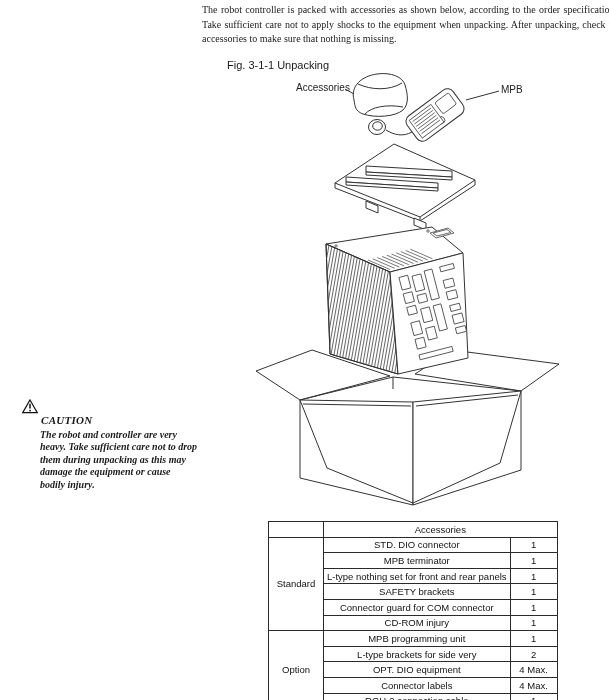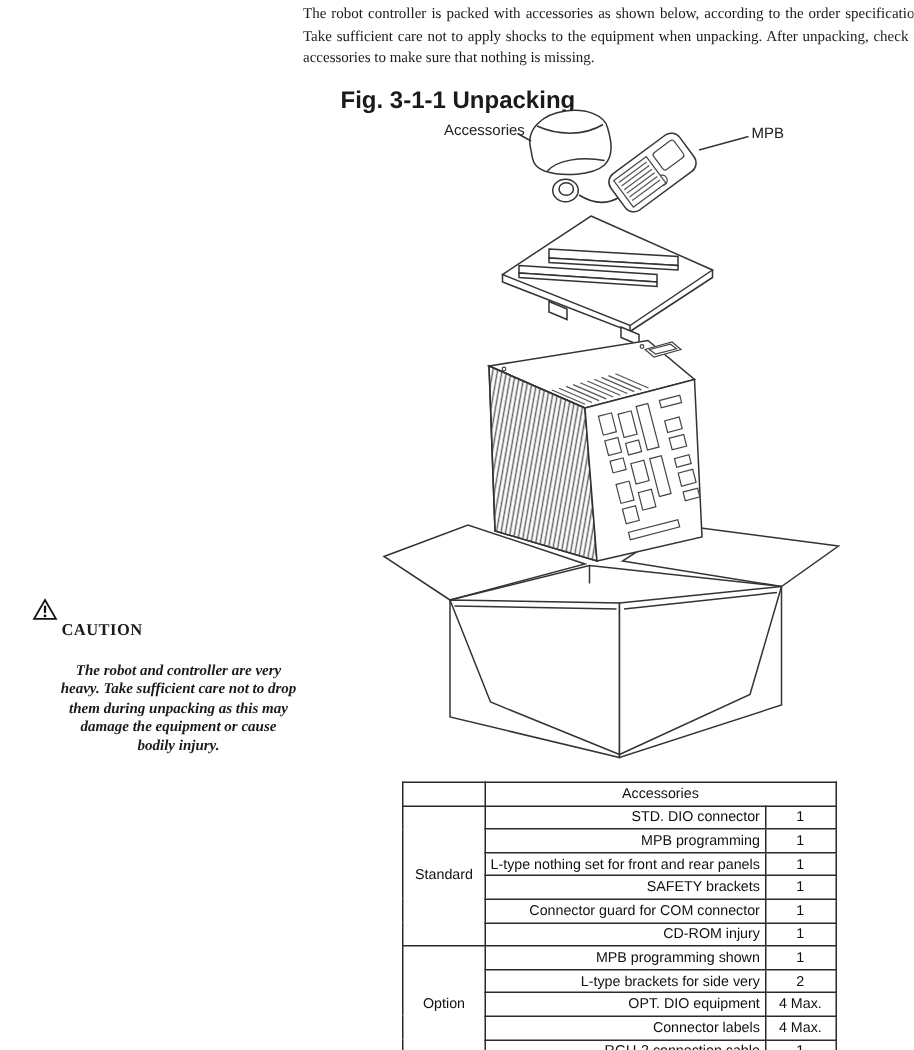--- a/index.html
+++ b/index.html
@@ -2,37 +2,37 @@
 <html><head>
 <meta charset="utf-8">
 <style>
   html,body{margin:0;padding:0;background:#fff;}
   body{width:609px;height:700px;position:relative;overflow:hidden;
        font-family:"Liberation Sans",sans-serif;color:#1a1a1a;}
   .abs{position:absolute;}
   .intro{left:202px;top:3px;width:419px;
          font-family:"Liberation Serif",serif;font-size:10px;line-height:14.6px;
          text-align:justify;}
-  .fig-caption{left:227px;top:59px;font-size:16px;font-weight:bold;text-align:center;}
+  .fig-caption{left:227px;top:59px;font-size:11px;font-weight:normal;text-align:center;}
   .fig-label{font-size:10px;color:#222;}
   #accessories-label{left:296px;top:82px;}
   #mpb-label{left:501px;top:84px;}
   .illustration{left:270px;top:70px;width:300px;height:440px;}
   svg{overflow:visible;display:block;}
   .caution{left:22px;top:386px;width:170px;font-family:"Liberation Serif",serif;}
   .caution-head{display:flex;align-items:center;gap:3px;}
-  .caution-title{font-size:11px;font-weight:bold;letter-spacing:.3px;margin-top:28px;}
+  .caution-title{font-size:11px;font-weight:bold;font-style:italic;letter-spacing:.3px;margin-top:28px;}
   .caution-body{margin-left:18px;width:158px;font-size:10px;font-weight:bold;
-                font-style:italic;line-height:12.4px;margin-top:16px;text-align:center;}
+                font-style:italic;line-height:12.4px;margin-top:3px;}
   table.acc{position:absolute;left:268px;top:521px;border-collapse:collapse;
             font-size:9.5px;color:#111;}
   table.acc td,table.acc th{border:1px solid #2a2a2a;padding:1px 3px;height:12.6px;
             font-weight:normal;white-space:nowrap;}
   td.group{width:48px;text-align:center;border-radius:27px;}
-  td.item{width:170px;text-align:right;}
+  td.item{width:170px;text-align:center;}
   td.qty{width:40px;text-align:center;}
   th.acc-head{text-align:center;}
   .ln{stroke:#333;stroke-width:1;fill:none;}
   .shape{stroke:#333;stroke-width:1;fill:#fff;}
   .thin{stroke:#444;stroke-width:.8;fill:#fff;}
 </style>
 </head>
 <body>
 
 <div class="abs intro">The robot controller is packed with accessories as shown below, according to the order specifications. Take sufficient care not to apply shocks to the equipment when unpacking. After unpacking, check the accessories to make sure that nothing is missing.</div>
@@ -171,42 +171,42 @@
       <tr>
     <th style="width:48px;"></th>
     <th class="acc-head" colspan="2">Accessories</th>
   </tr>
   <tr>
     <td class="group" rowspan="6">Standard</td>
     <td class="item">STD. DIO connector</td>
     <td class="qty">1</td>
   </tr>
   <tr>
-    <td class="item">MPB programming</td>
+    <td class="item">MPB terminator</td>
     <td class="qty">1</td>
   </tr>
   <tr>
     <td class="item">L-type nothing set for front and rear panels</td>
     <td class="qty">1</td>
   </tr>
   <tr>
     <td class="item">SAFETY brackets</td>
     <td class="qty">1</td>
   </tr>
   <tr>
     <td class="item">Connector guard for COM connector</td>
     <td class="qty">1</td>
   </tr>
   <tr>
     <td class="item">CD-ROM injury</td>
     <td class="qty">1</td>
   </tr>
   <tr>
     <td class="group" rowspan="5">Option</td>
-    <td class="item">MPB programming shown</td>
+    <td class="item">MPB programming unit</td>
     <td class="qty">1</td>
   </tr>
   <tr>
     <td class="item">L-type brackets for side very</td>
     <td class="qty">2</td>
   </tr>
   <tr>
     <td class="item">OPT. DIO equipment</td>
     <td class="qty">4 Max.</td>
   </tr>

